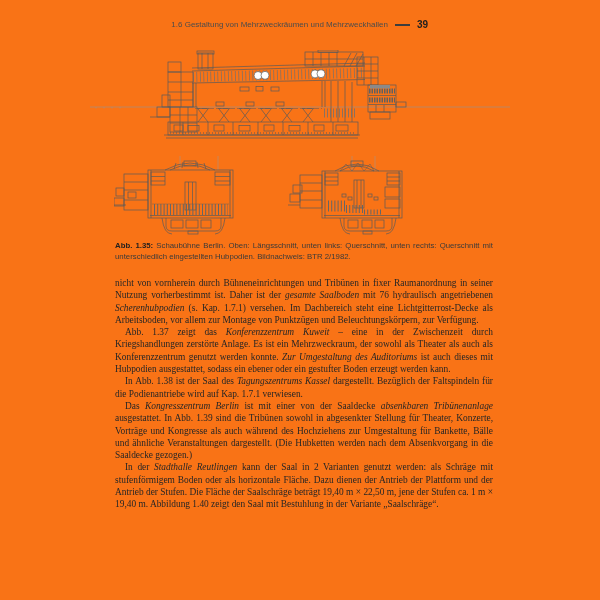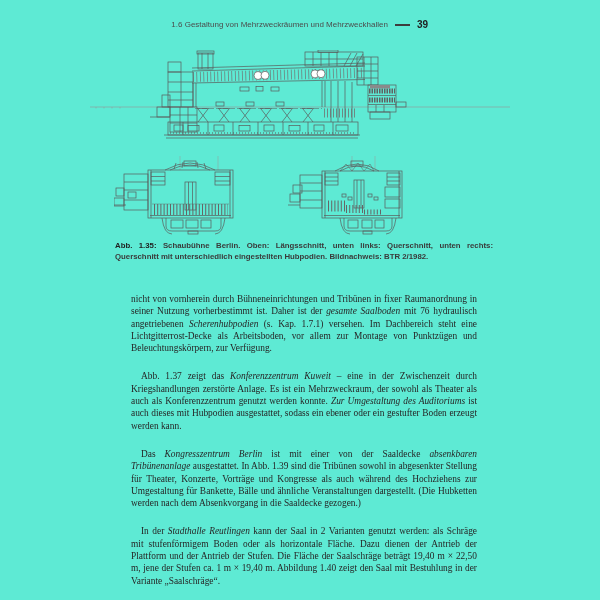--- a/index.html
+++ b/index.html
@@ -1,31 +1,31 @@
 <!DOCTYPE html>
 <html><head>
 <meta charset="utf-8">
 <style>
   html,body{margin:0;padding:0;background:#fff;}
-  .page{position:relative;width:600px;height:600px;background:#5eead4;overflow:hidden;
+  .page{position:relative;width:600px;height:600px;background:#f97316;overflow:hidden;
         font-family:"Liberation Serif",serif;color:#262626;}
   .running-header{position:absolute;top:19px;left:0;width:428px;
         display:flex;justify-content:flex-end;align-items:center;gap:7px;
         font-family:"Liberation Sans",sans-serif;font-size:8px;color:#4c4c4c;}
   .header-rule{width:15px;height:2px;background:#3d3d3d;}
   .page-number{font-weight:bold;font-size:10px;color:#1f1f1f;}
   .drawing{position:absolute;}
   .drawing svg{display:block;width:100%;height:100%;}
   .caption{position:absolute;left:115px;top:241px;width:378px;
         font-family:"Liberation Sans",sans-serif;font-size:7.8px;line-height:10.5px;
-        color:#3a3a3a;text-align:justify;font-weight:bold;}
+        color:#3a3a3a;text-align:justify;}
   .caption b{color:#1f1f1f;}
   .body-text{position:absolute;left:115px;top:277px;width:378px;
         font-size:9.4px;line-height:12.3px;text-align:justify;}
-  .para{margin:16px;}
+  .para{margin:0;}
   .para.indent{text-indent:10px;}
 </style>
 </head>
 <body>
 
 <div class="page">
 
   <div class="running-header">
     <span>1.6  Gestaltung von Mehrzweckräumen und Mehrzweckhallen</span>
     <span class="header-rule"></span>
@@ -202,17 +202,18 @@
     </svg>
   </div>
 
   <div class="caption">
     <b>Abb. 1.35:</b><span> Schaubühne Berlin. Oben: Längsschnitt, unten links: Querschnitt, unten rechts: Querschnitt mit unterschiedlich eingestellten Hubpodien. Bildnachweis: BTR 2/1982.</span>
   </div>
 
   <div class="body-text">
     <p class="para"><span>nicht von vornherein durch Bühneneinrichtungen und Tribünen in fixer Raumanordnung in seiner Nutzung vorherbestimmt ist. Daher ist der </span><span style="font-style: italic;">gesamte Saalboden</span><span> mit 76 hydraulisch angetriebenen </span><span style="font-style: italic;">Scherenhubpodien</span><span> (s. Kap. 1.7.1) versehen. Im Dachbereich steht eine Lichtgitterrost-Decke als Arbeitsboden, vor allem zur Montage von Punktzügen und Beleuchtungskörpern, zur Verfügung.</span></p>
     <p class="para indent"><span>Abb. 1.37 zeigt das </span><span style="font-style: italic;">Konferenzzentrum Kuweit</span><span> – eine in der Zwischenzeit durch Kriegshandlungen zerstörte Anlage. Es ist ein Mehrzweckraum, der sowohl als Theater als auch als Konferenzzentrum genutzt werden konnte. </span><span style="font-style: italic;">Zur Umgestaltung des Auditoriums</span><span> ist auch dieses mit Hubpodien ausgestattet, sodass ein ebener oder ein gestufter Boden erzeugt werden kann.</span></p>
+    <p class="para indent"><span>In Abb. 1.38 ist der Saal des </span><span style="font-style: italic;">Tagungszentrums Kassel</span><span> dargestellt. Bezüglich der Faltspindeln für die Podienantriebe wird auf Kap. 1.7.1 verwiesen.</span></p>
     <p class="para indent"><span>Das </span><span style="font-style: italic;">Kongresszentrum Berlin</span><span> ist mit einer von der Saaldecke </span><span style="font-style: italic;">absenkbaren Tribünenanlage</span><span> ausgestattet. In Abb. 1.39 sind die Tribünen sowohl in abgesenkter Stellung für Theater, Konzerte, Vorträge und Kongresse als auch während des Hochziehens zur Umgestaltung für Bankette, Bälle und ähnliche Veranstaltungen dargestellt. (Die Hubketten werden nach dem Absenkvorgang in die Saaldecke gezogen.)</span></p>
     <p class="para indent"><span>In der </span><span style="font-style: italic;">Stadthalle Reutlingen</span><span> kann der Saal in 2 Varianten genutzt werden: als Schräge mit stufenförmigem Boden oder als horizontale Fläche. Dazu dienen der Antrieb der Plattform und der Antrieb der Stufen. Die Fläche der Saalschräge beträgt 19,40 m × 22,50 m, jene der Stufen ca. 1 m × 19,40 m. Abbildung 1.40 zeigt den Saal mit Bestuhlung in der Variante „Saalschräge“.</span></p>
   </div>
 
 </div>
 
 </body></html>

